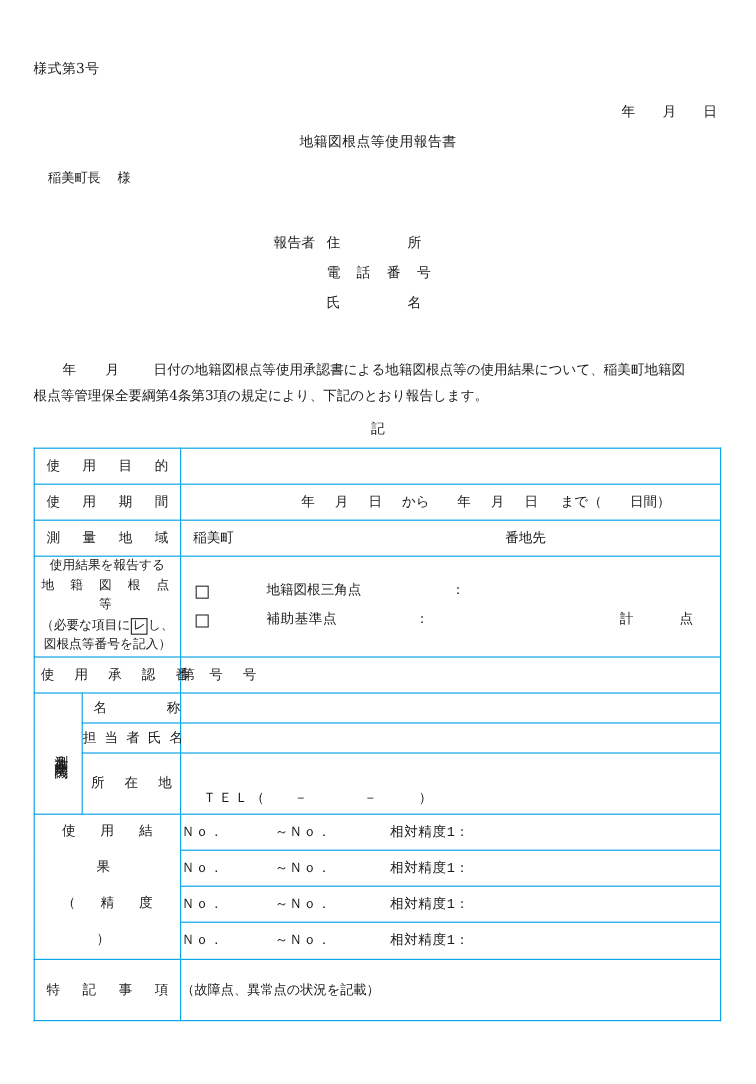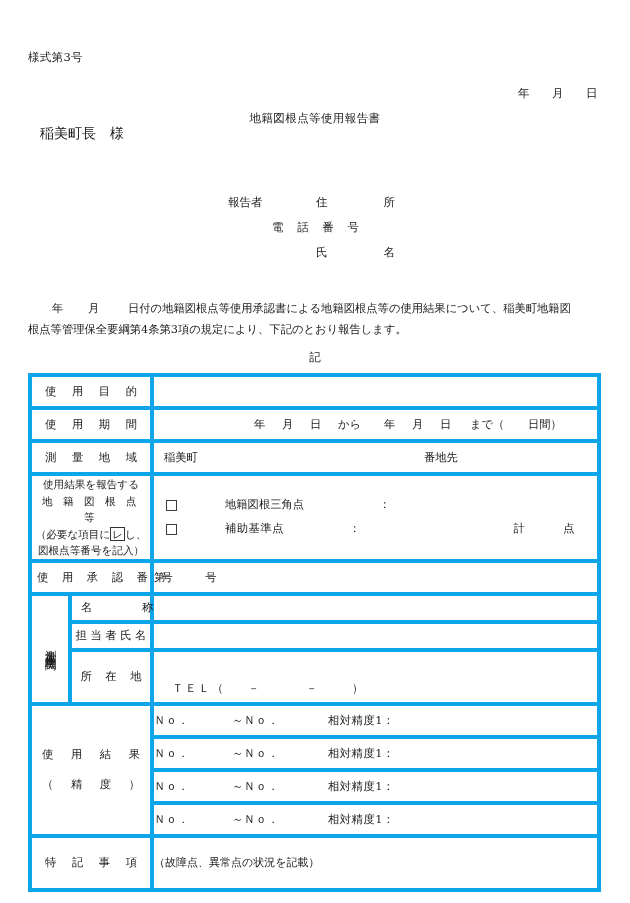--- a/index.html
+++ b/index.html
@@ -48,22 +48,22 @@
     left: 0;
     right: 0;
     top: 111px;
     text-align: center;
     font-size: 11.5px;
     letter-spacing: 0.4px;
   }
   .addressee {
     position: absolute;
     left: 40px;
-    top: 125px;
-    font-size: 14px;
+    top: 141px;
+    font-size: 11px;
   }
   .addressee .hon { margin-left: 14px; }
 
   
   .reporter {
     position: absolute;
     left: 228px;
     top: 190px;
     font-size: 11.5px;
   }
@@ -72,21 +72,20 @@
     line-height: 25px;
     white-space: nowrap;
   }
   .reporter .lead {
     display: inline-block;
     width: 44px;
   }
   .reporter .sp2 {
     display: inline-block;
     letter-spacing: 11px;
-    margin-left: 44px;
   }
   .reporter .sp3 {
     display: inline-block;
     letter-spacing: 5px;
   }
 
   
   .body-para {
     position: absolute;
     left: 28px;
@@ -114,23 +113,24 @@
   table.form {
     position: absolute;
     left: 28px;
     top: 373px;
     width: 573px;
     border-collapse: collapse;
     table-layout: fixed;
     font-size: 11.3px;
   }
   table.form td {
-    border: 4px solid #0ea5e9;
+    border: 1px solid #0ea5e9;
     padding: 0;
     vertical-align: middle;
+    font-family: Liberation Mono, monospace;
   }
   .lbl {
     text-align: center;
     white-space: nowrap;
   }
   .spread5 {
     display: inline-block;
     letter-spacing: 6px;
     text-indent: 6px;
   }

